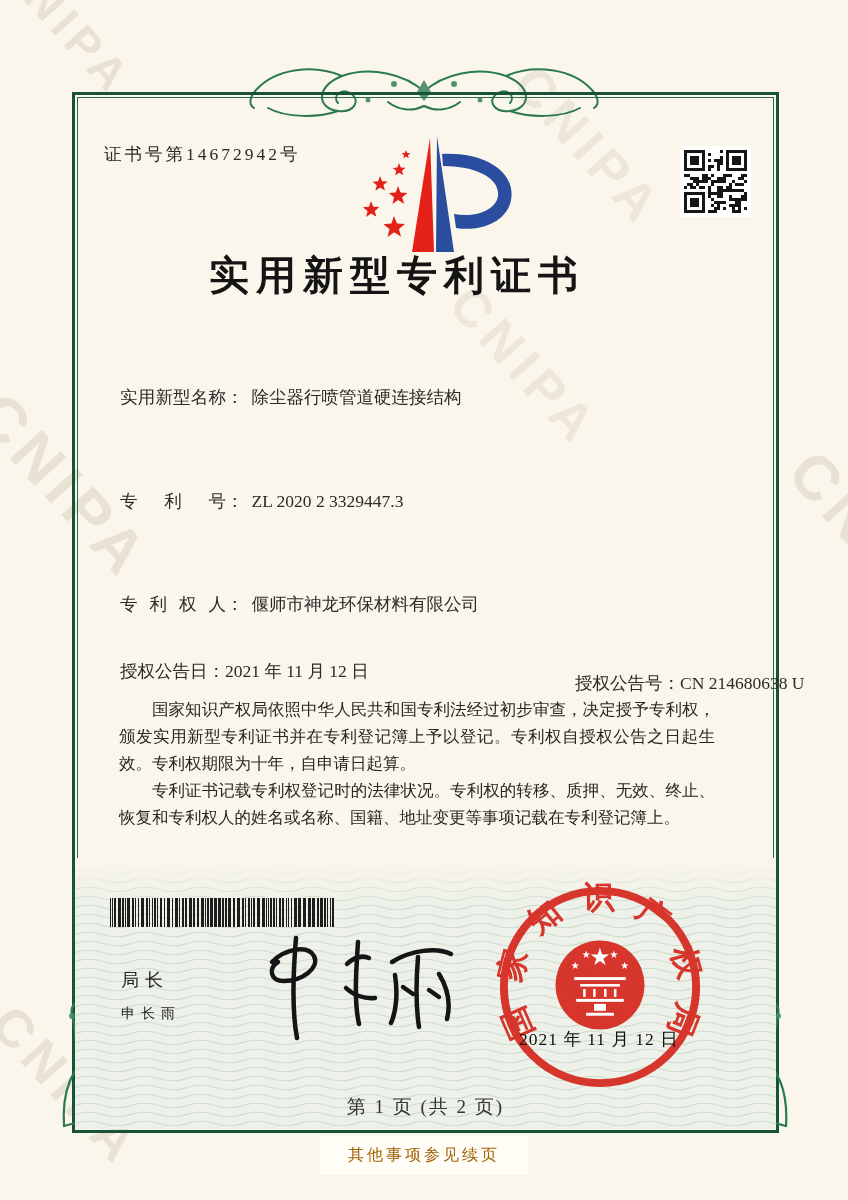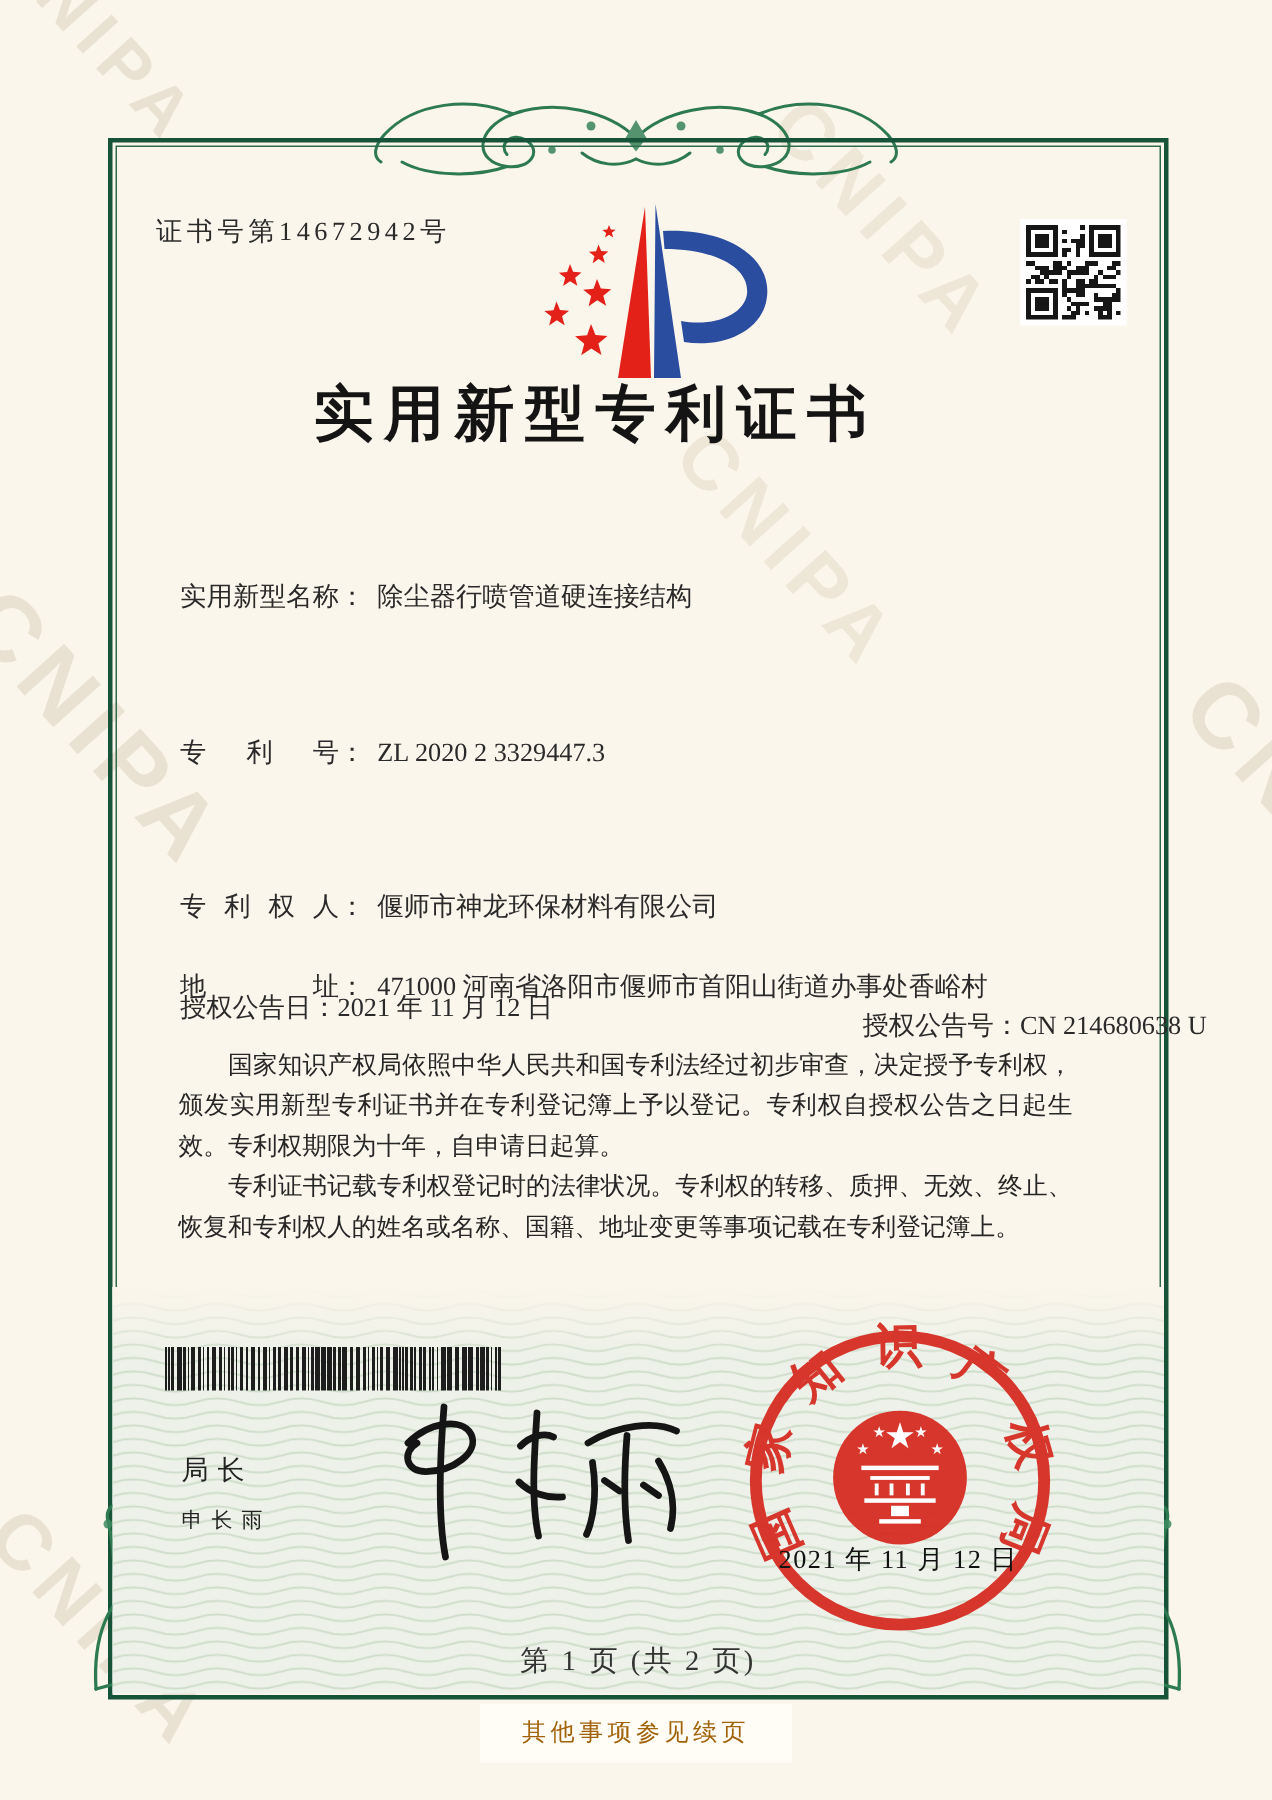--- a/index.html
+++ b/index.html
@@ -294,23 +294,20 @@
 
   <div class="field f1">
     <span class="lab">实用新型名称</span><span class="colon">：</span><span>除尘器行喷管道硬连接结构</span>
   </div>
   <div class="field f3">
     <span class="lab">专利号</span><span class="colon">：</span><span>ZL 2020 2 3329447.3</span>
   </div>
   <div class="field f5">
     <span class="lab">专利权人</span><span class="colon">：</span><span>偃师市神龙环保材料有限公司</span>
   </div>
-  <div class="field f6">
-    <span class="lab">地址</span><span class="colon">：</span><span>471000 河南省洛阳市偃师市首阳山街道办事处香峪村</span>
-  </div>
 
   <div class="grant-wrap">
     <span>授权公告日</span><span>：</span><span>2021 年 11 月 12 日</span>
     <span class="grant2"><span>授权公告号</span><span>：</span><span>CN 214680638 U</span></span>
   </div>
 
   <div class="paras">
     <p>国家知识产权局依照中华人民共和国专利法经过初步审查，决定授予专利权，颁发实用新型专利证书并在专利登记簿上予以登记。专利权自授权公告之日起生效。专利权期限为十年，自申请日起算。</p>
     <p>专利证书记载专利权登记时的法律状况。专利权的转移、质押、无效、终止、恢复和专利权人的姓名或名称、国籍、地址变更等事项记载在专利登记簿上。</p>
   </div>

